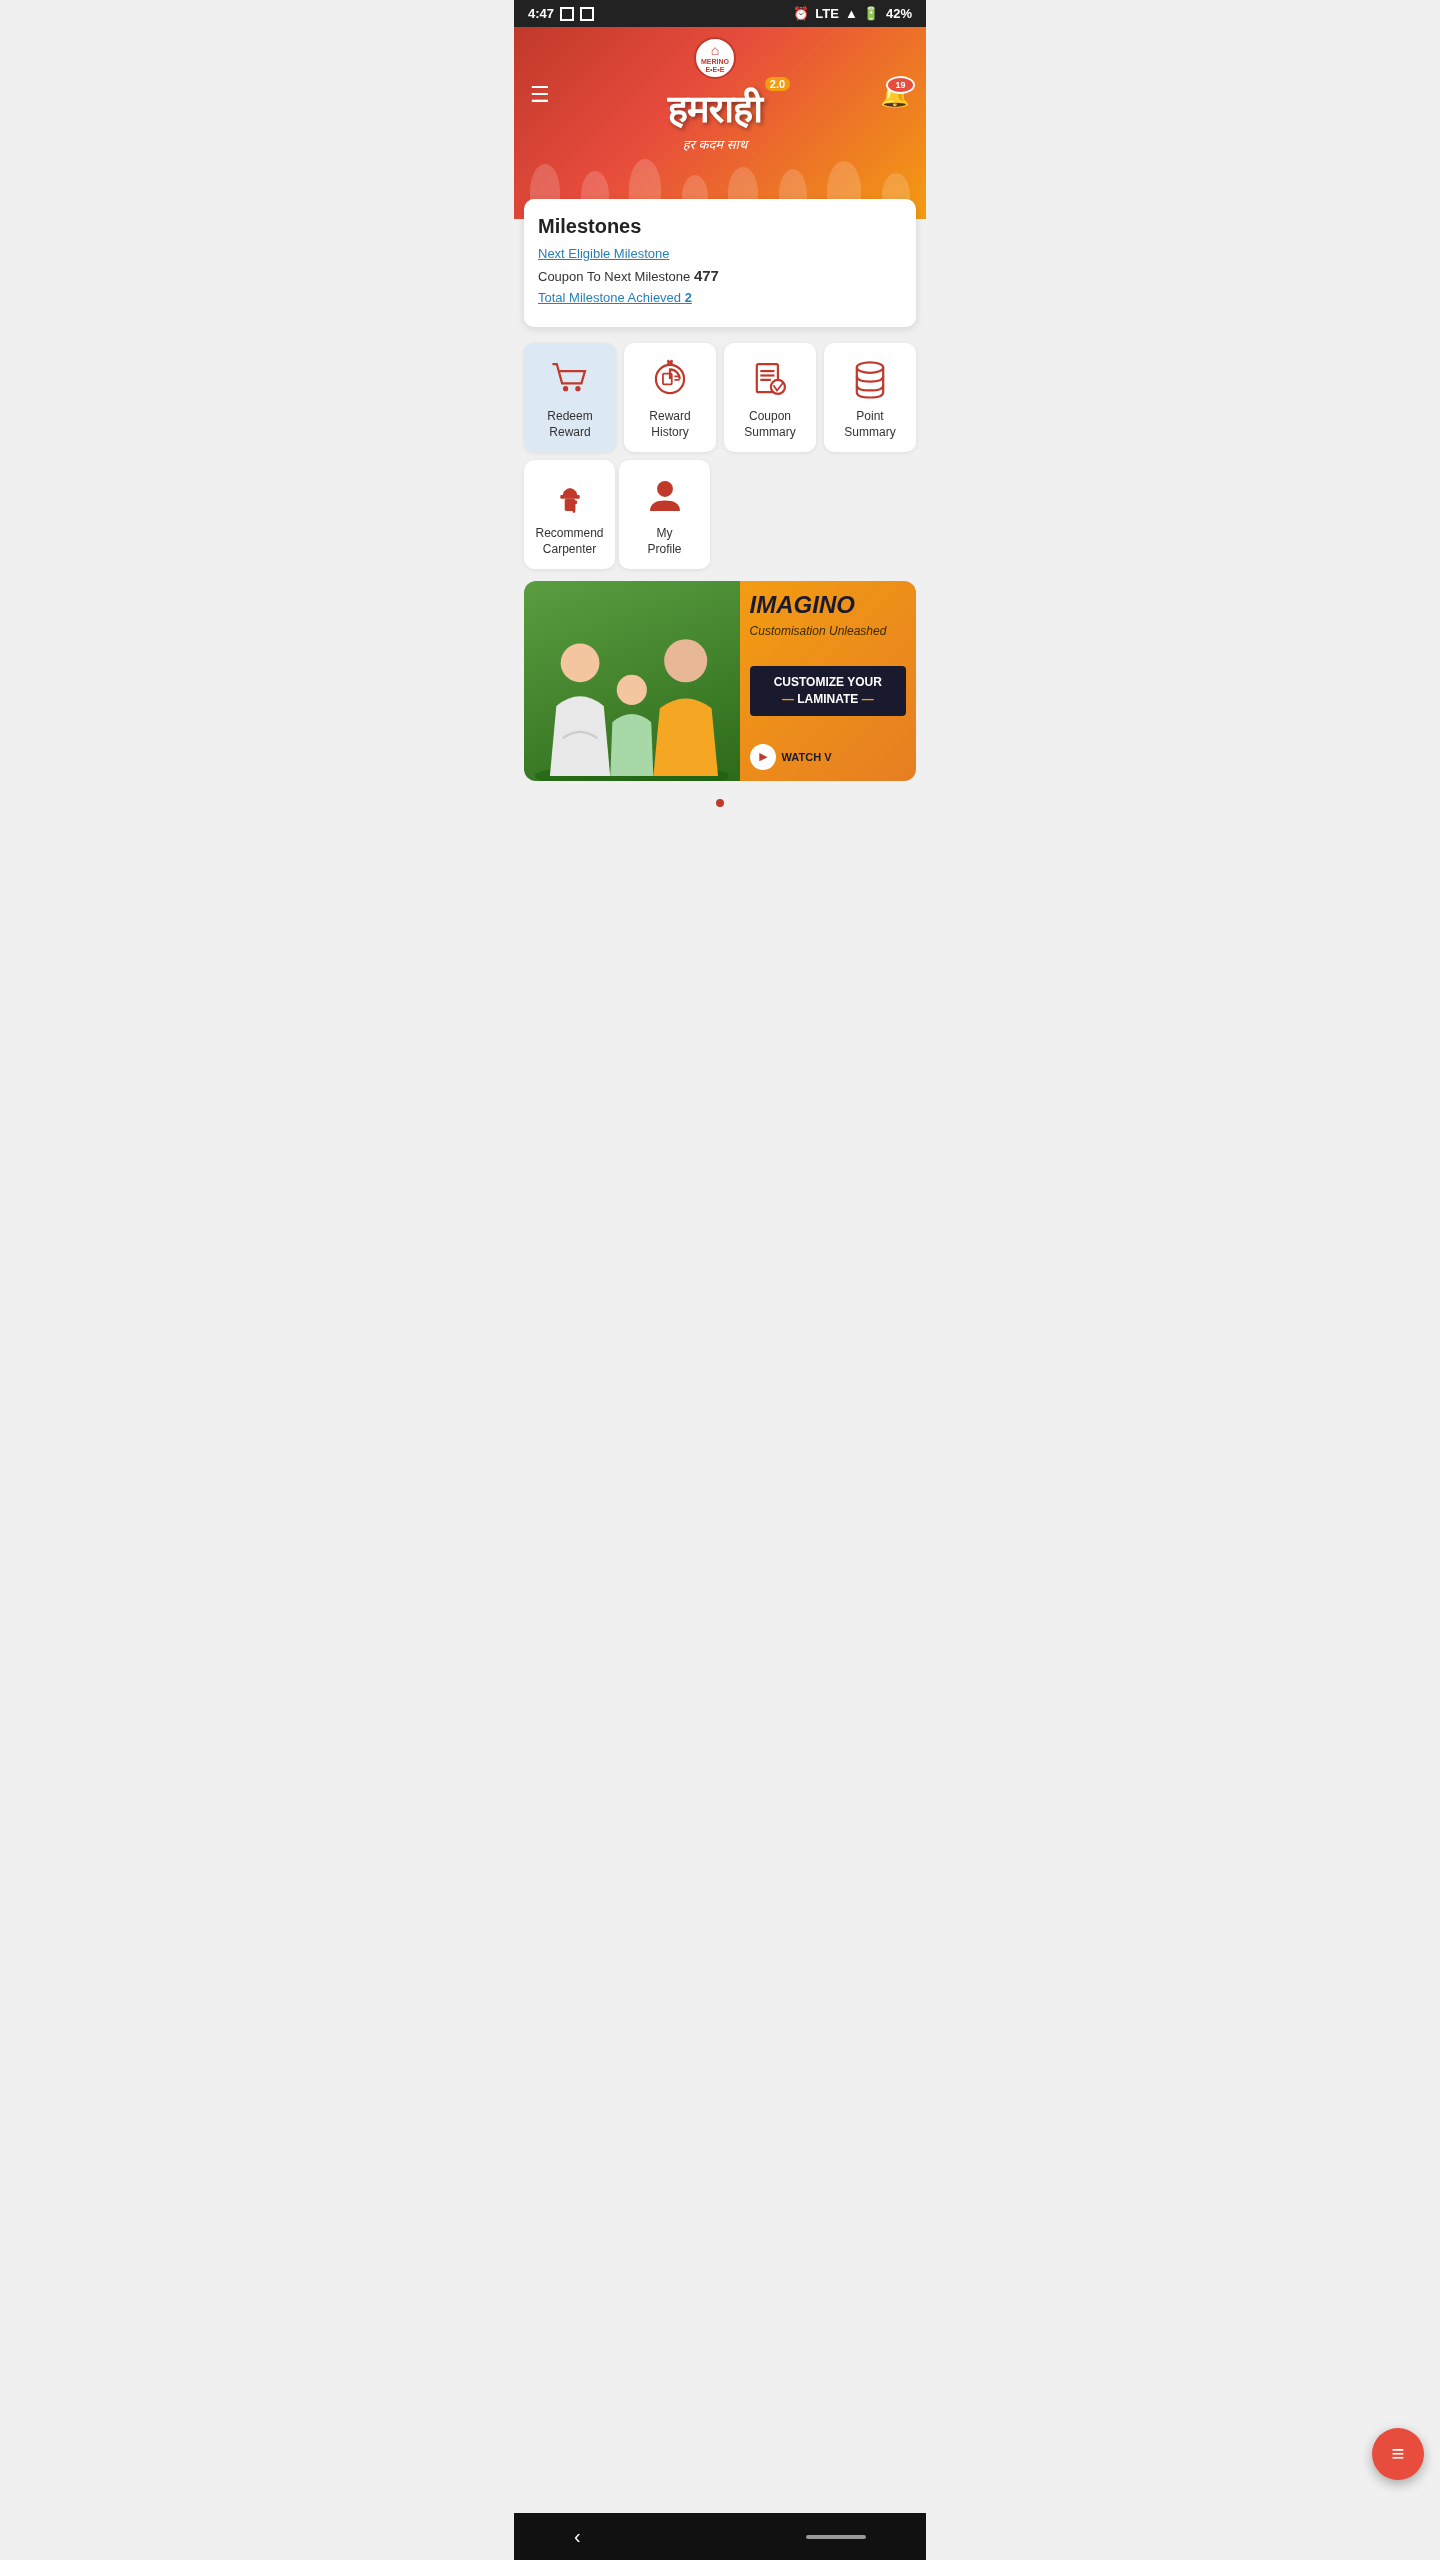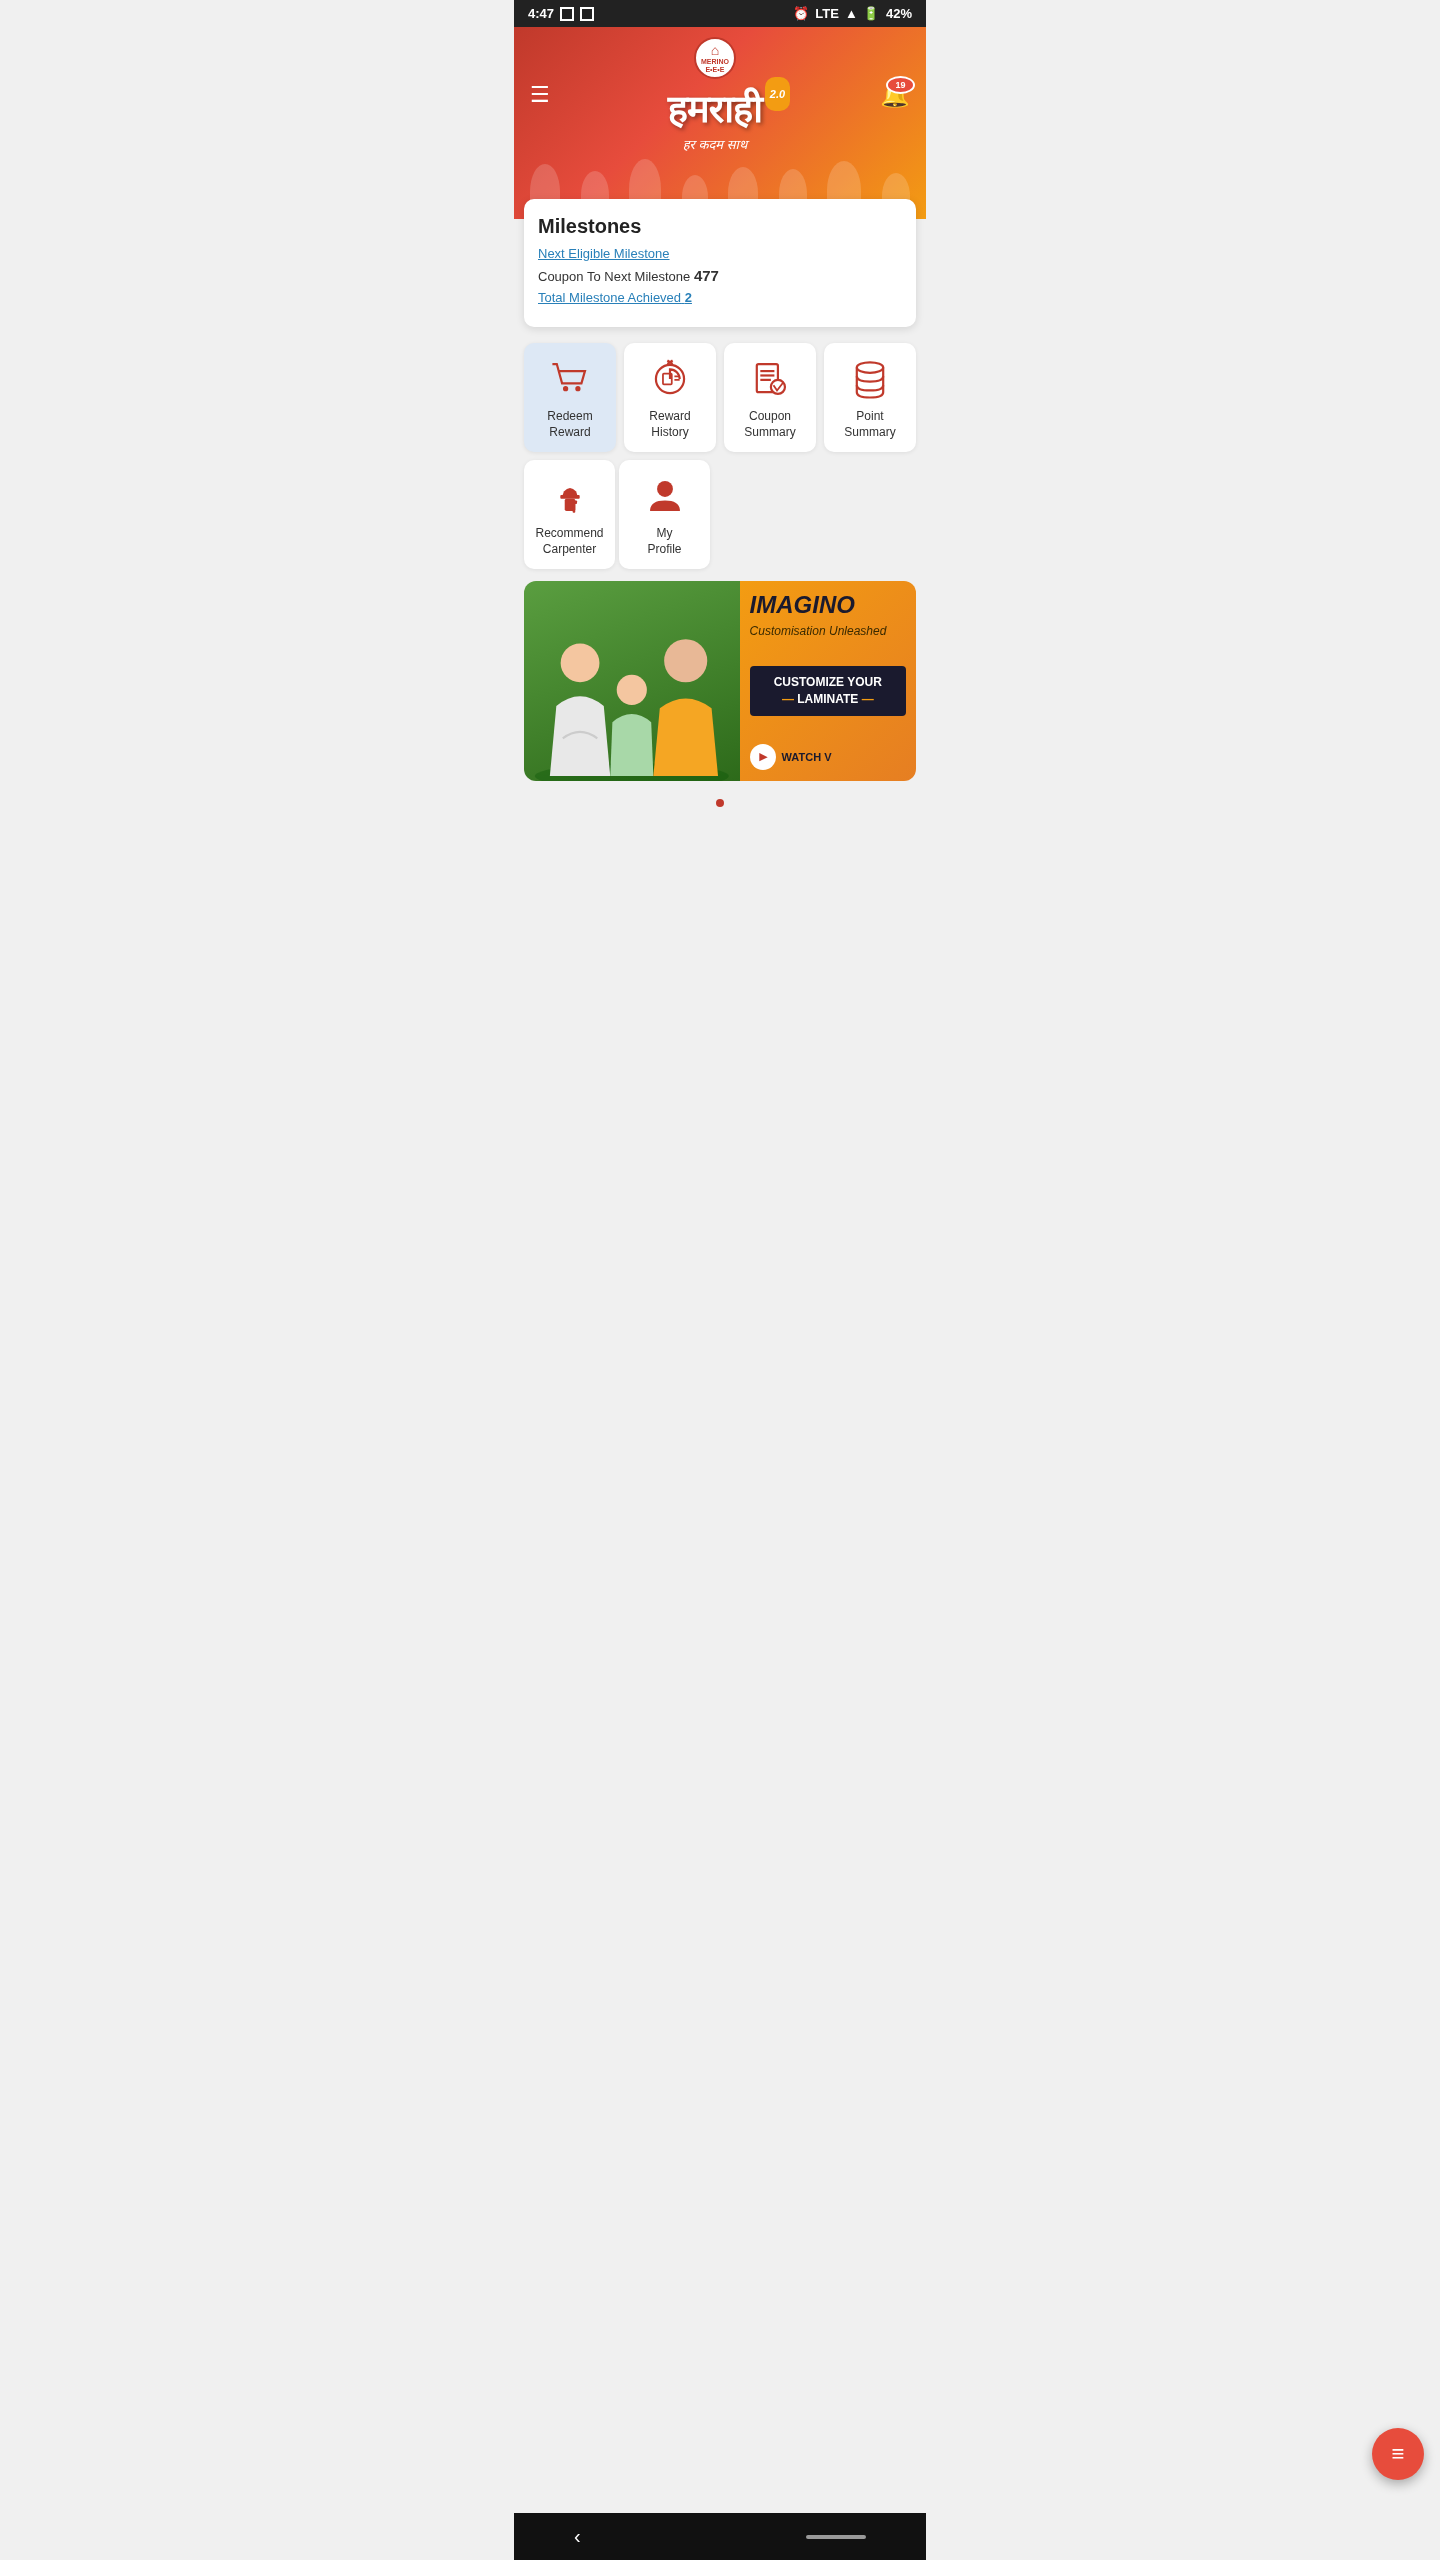--- a/index.html
+++ b/index.html
@@ -64,25 +64,24 @@
       position: relative;
       display: inline-block;
       letter-spacing: -1px;
     }
     .version-badge {
       background: #f39c12;
       color: white;
       font-size: 11px;
       font-weight: bold;
       border-radius: 10px;
-      padding: 11px 5px;
+      padding: 1px 5px;
       position: absolute;
       top: -4px;
       right: -28px;
-      font-style: italic;
     }
     .hamarahi-subtitle {
       color: white;
       font-size: 13px;
       margin-top: 2px;
       font-style: italic;
     }
     .bell-container {
       position: relative;
     }

